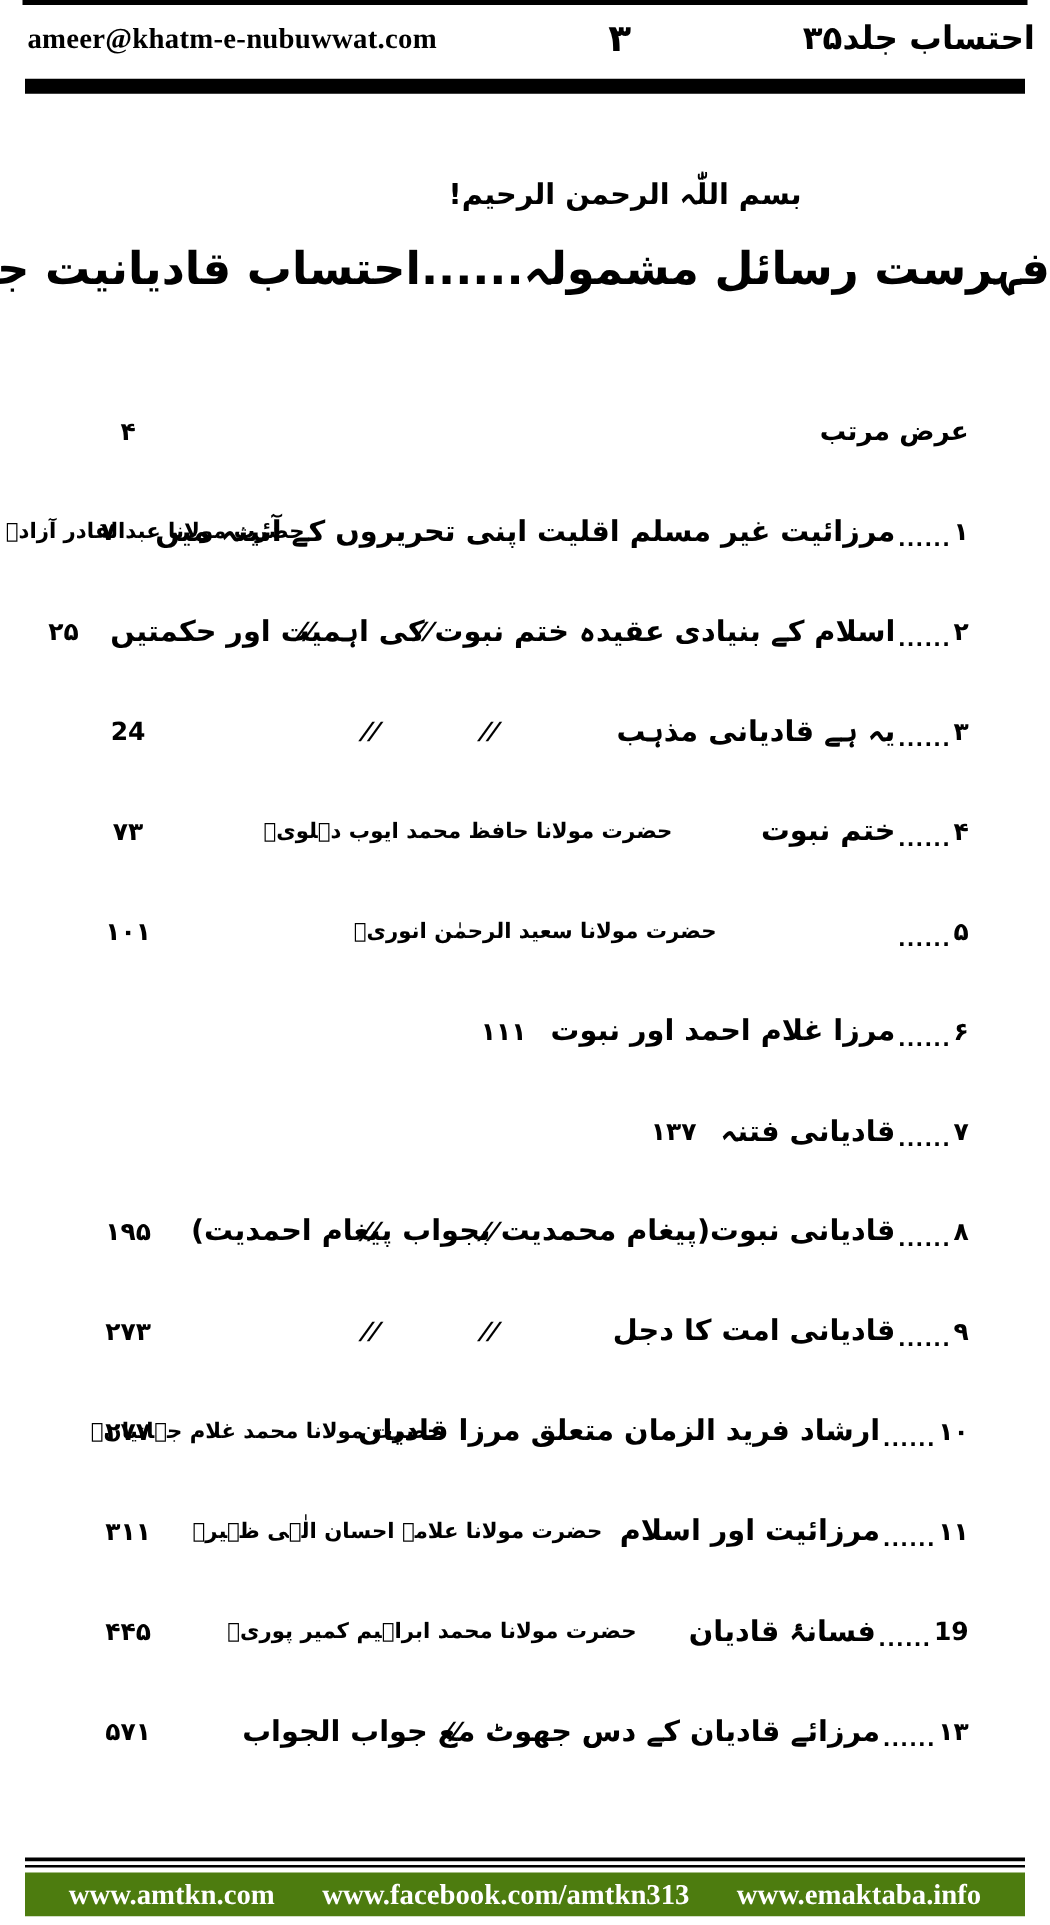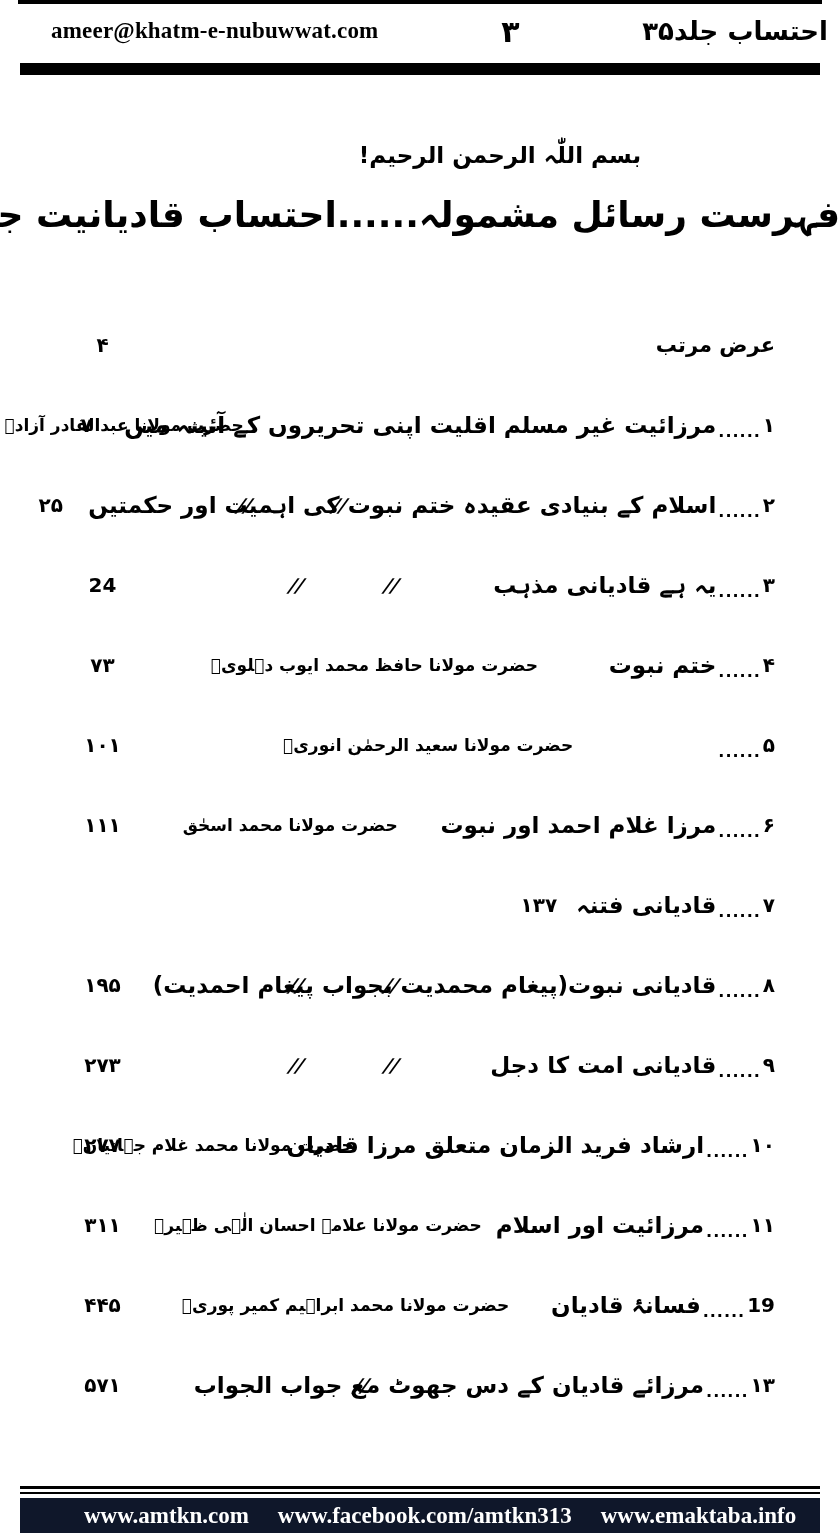--- a/index.html
+++ b/index.html
@@ -2,21 +2,21 @@
 <html lang="ur"><head>
 <meta charset="utf-8">
 <style>
   html,body{margin:0;padding:0;}
   body{
     width:840px;height:1540px;position:relative;
     background:#ffffff;color:#000000;overflow:hidden;
     font-weight:bold;
   }
   .urdu{font-family:"DejaVu Sans",sans-serif;direction:rtl;unicode-bidi:isolate;}
-  .latin{font-family:"Liberation Serif",serif;margin-left:29px;}
+  .latin{font-family:"Liberation Serif",serif;}
 
   
   #top-bar{position:absolute;top:0;left:18px;right:18px;height:4px;background:#000;}
   #header{position:absolute;top:12px;left:0;right:0;height:38px;
     display:flex;align-items:center;padding:0 12px 0 22px;box-sizing:border-box;}
   #header-email{font-size:23px;letter-spacing:.2px;}
   #header-page{flex:1;text-align:center;font-size:30px;font-family:"DejaVu Sans",sans-serif;}
   #header-book{font-size:26px;}
   #header-rule{position:absolute;top:63px;left:20px;right:20px;height:12px;background:#000;}
 
@@ -38,21 +38,21 @@
     font-style:italic;font-size:19px;font-family:"DejaVu Sans",sans-serif;}
   .ditto.pos-a{left:150px;}
   .ditto.pos-b{left:245px;}
   .ditto.pos-c{left:215px;}
   .page-col{width:75px;flex:none;text-align:center;font-size:20px;direction:ltr;}
   .toc-row.intro .title{margin-left:82px;font-size:21px;}
 
   
   #footer-rule-a{position:absolute;top:1486px;left:20px;right:20px;height:3px;background:#000;}
   #footer-rule-b{position:absolute;top:1492px;left:20px;right:20px;height:2px;background:#000;}
-  #footer-bar{position:absolute;top:1498px;left:20px;right:20px;height:35px;background:#0f172a;
+  #footer-bar{position:absolute;top:1498px;left:20px;right:20px;height:35px;background:#4d7c0f;
     color:#fff;display:flex;align-items:center;justify-content:space-between;
     padding:0 35px;box-sizing:border-box;}
   .footer-link{font-size:23px;}
 </style>
 </head>
 <body>
 
 <div id="top-bar"></div>
 
 <div id="header">
@@ -121,23 +121,20 @@
     <span class="author-cell">
         <span class="author-name">حضرت مولانا سعید الرحمٰن انوریؒ</span>
       </span>
     <span class="page-col">۱۰۱</span>
   </div>
 
   <div class="toc-row urdu">
     <span class="serial">۶</span>
     <span class="dots">......</span>
     <span class="title">مرزا غلام احمد اور نبوت</span>
-    <span class="author-cell">
-        <span class="author-name">حضرت مولانا محمد اسحٰق</span>
-      </span>
     <span class="page-col">۱۱۱</span>
   </div>
 
   <div class="toc-row urdu">
     <span class="serial">۷</span>
     <span class="dots">......</span>
     <span class="title">قادیانی فتنہ</span>
     <span class="page-col">۱۳۷</span>
   </div>
 

